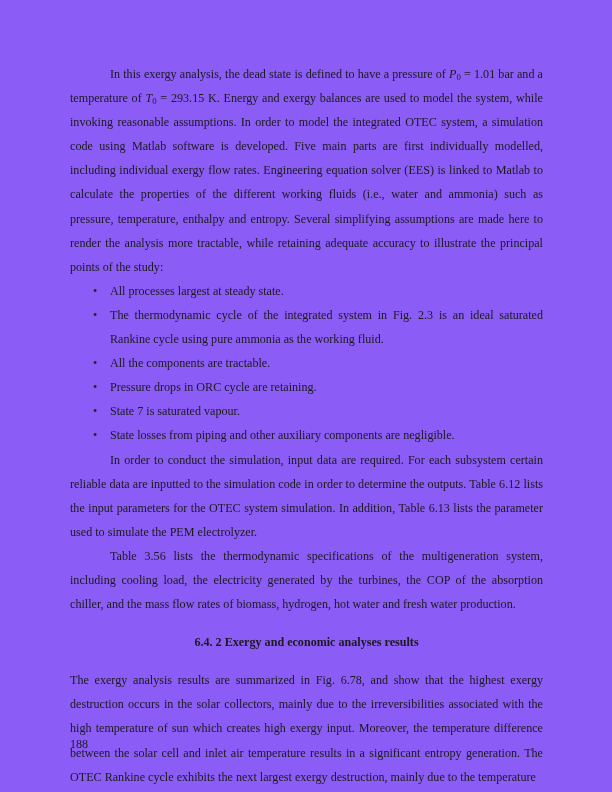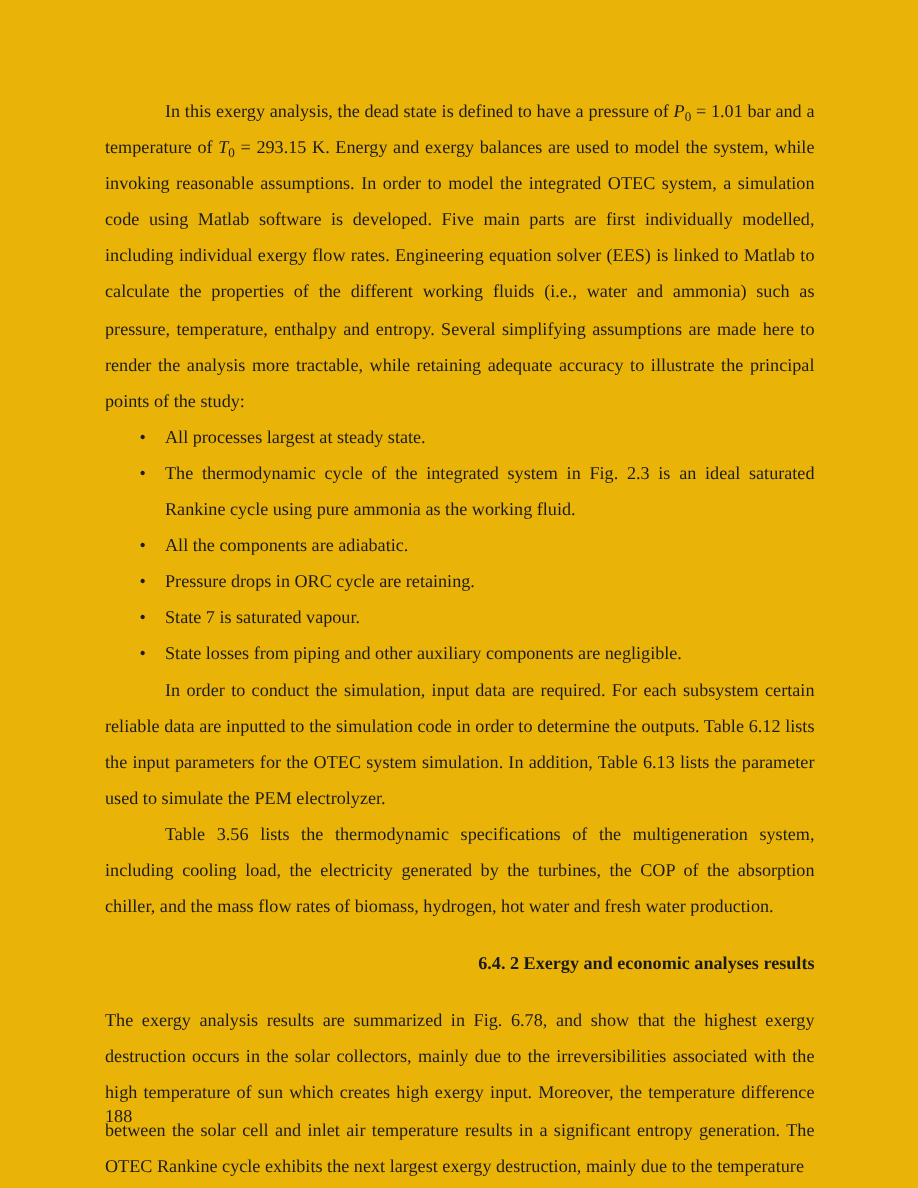--- a/index.html
+++ b/index.html
@@ -16,21 +16,21 @@
     color: #1b1b1b;
     overflow: hidden;
   }
 
   .page {
     position: absolute;
     left: 0;
     top: 0;
     width: 612px;
     height: 792px;
-    background: #eab308;
+    background: #8b5cf6;
   }
 
   .content {
     position: absolute;
     left: 70px;
     top: 62px;
     width: 473px;
   }
 
   p.body-par {
@@ -77,21 +77,21 @@
   }
   ul.assumptions li .li-text {
     display: block;
   }
 
   h2.section-heading {
     margin: 0;
     font-size: 12.1px;
     line-height: 24.1px;
     font-weight: bold;
-    text-align: right;
+    text-align: center;
   }
 
   .gap-before-list { height: 0px; }
   .gap-after-list { height: 0px; }
   .gap-before-heading { height: 14px; }
   .gap-after-heading { height: 14px; }
 
   .page-number {
     position: absolute;
     left: 70px;
@@ -118,21 +118,21 @@
       <li>
         <span class="bullet">•</span>
         <span class="li-text">All processes largest at steady state.</span>
       </li>
       <li>
         <span class="bullet">•</span>
         <span class="li-text">The thermodynamic cycle of the integrated system in Fig. 2.3 is an ideal saturated Rankine cycle using pure ammonia as the working fluid.</span>
       </li>
       <li>
         <span class="bullet">•</span>
-        <span class="li-text">All the components are adiabatic.</span>
+        <span class="li-text">All the components are tractable.</span>
       </li>
       <li>
         <span class="bullet">•</span>
         <span class="li-text">Pressure drops in ORC cycle are retaining.</span>
       </li>
       <li>
         <span class="bullet">•</span>
         <span class="li-text">State 7 is saturated vapour.</span>
       </li>
       <li>

